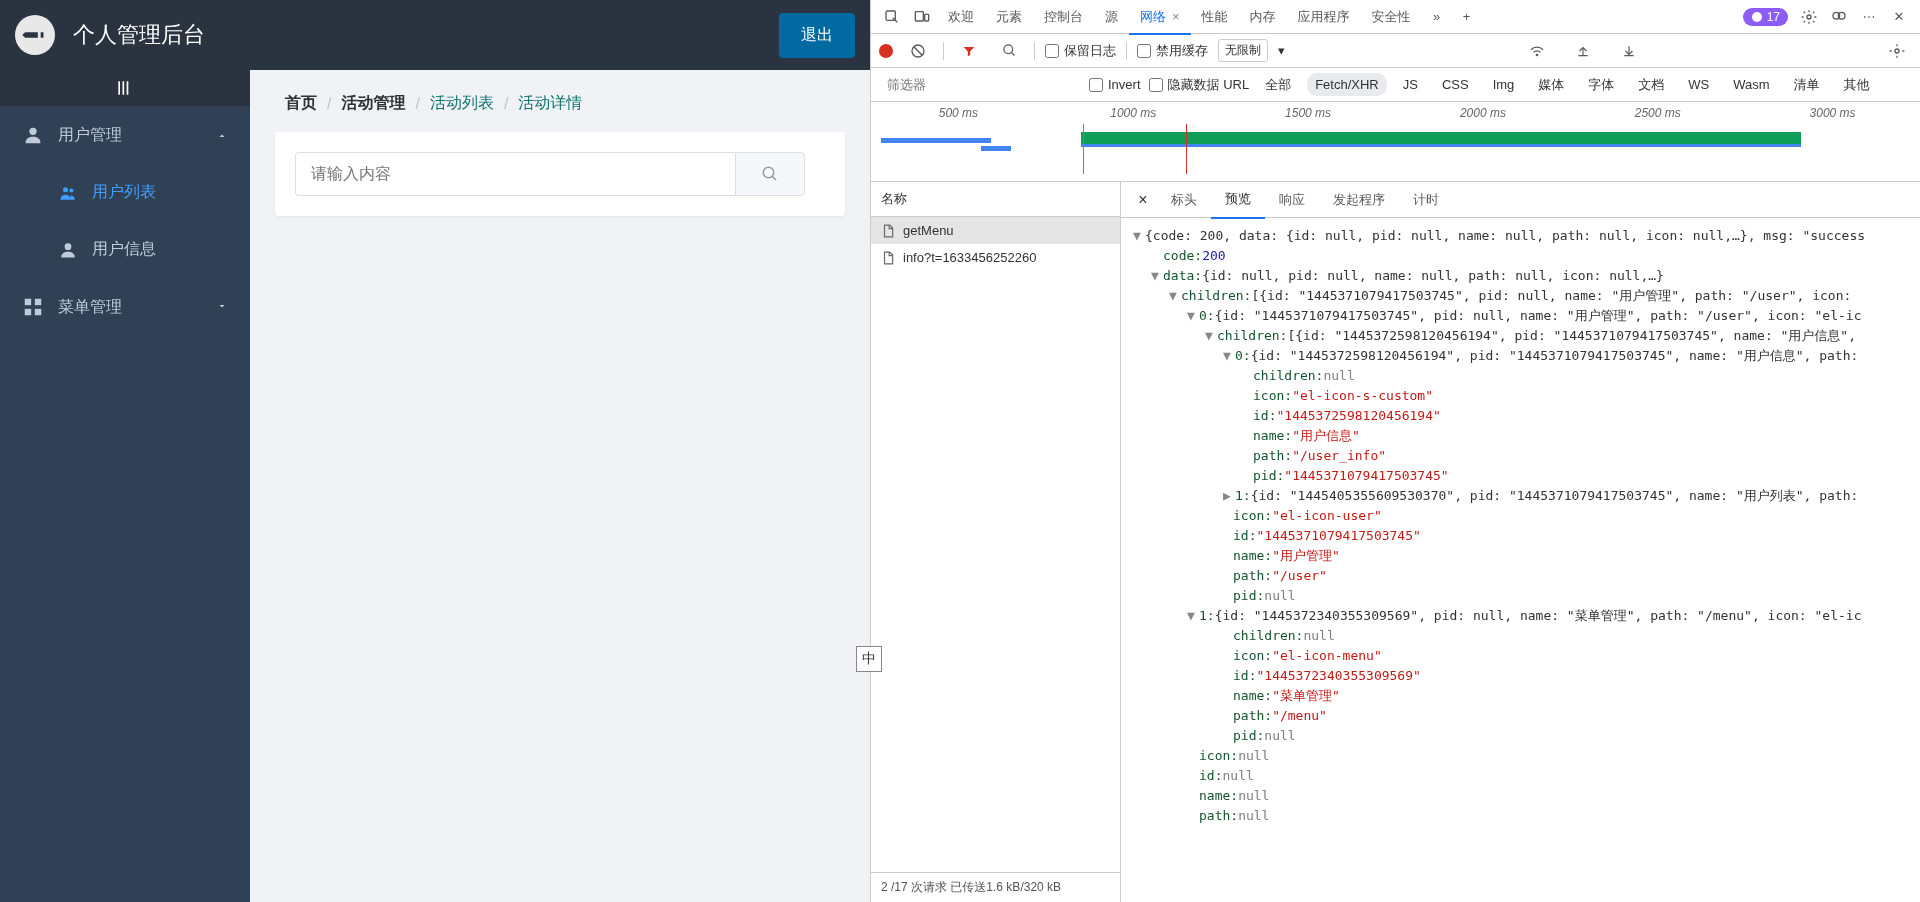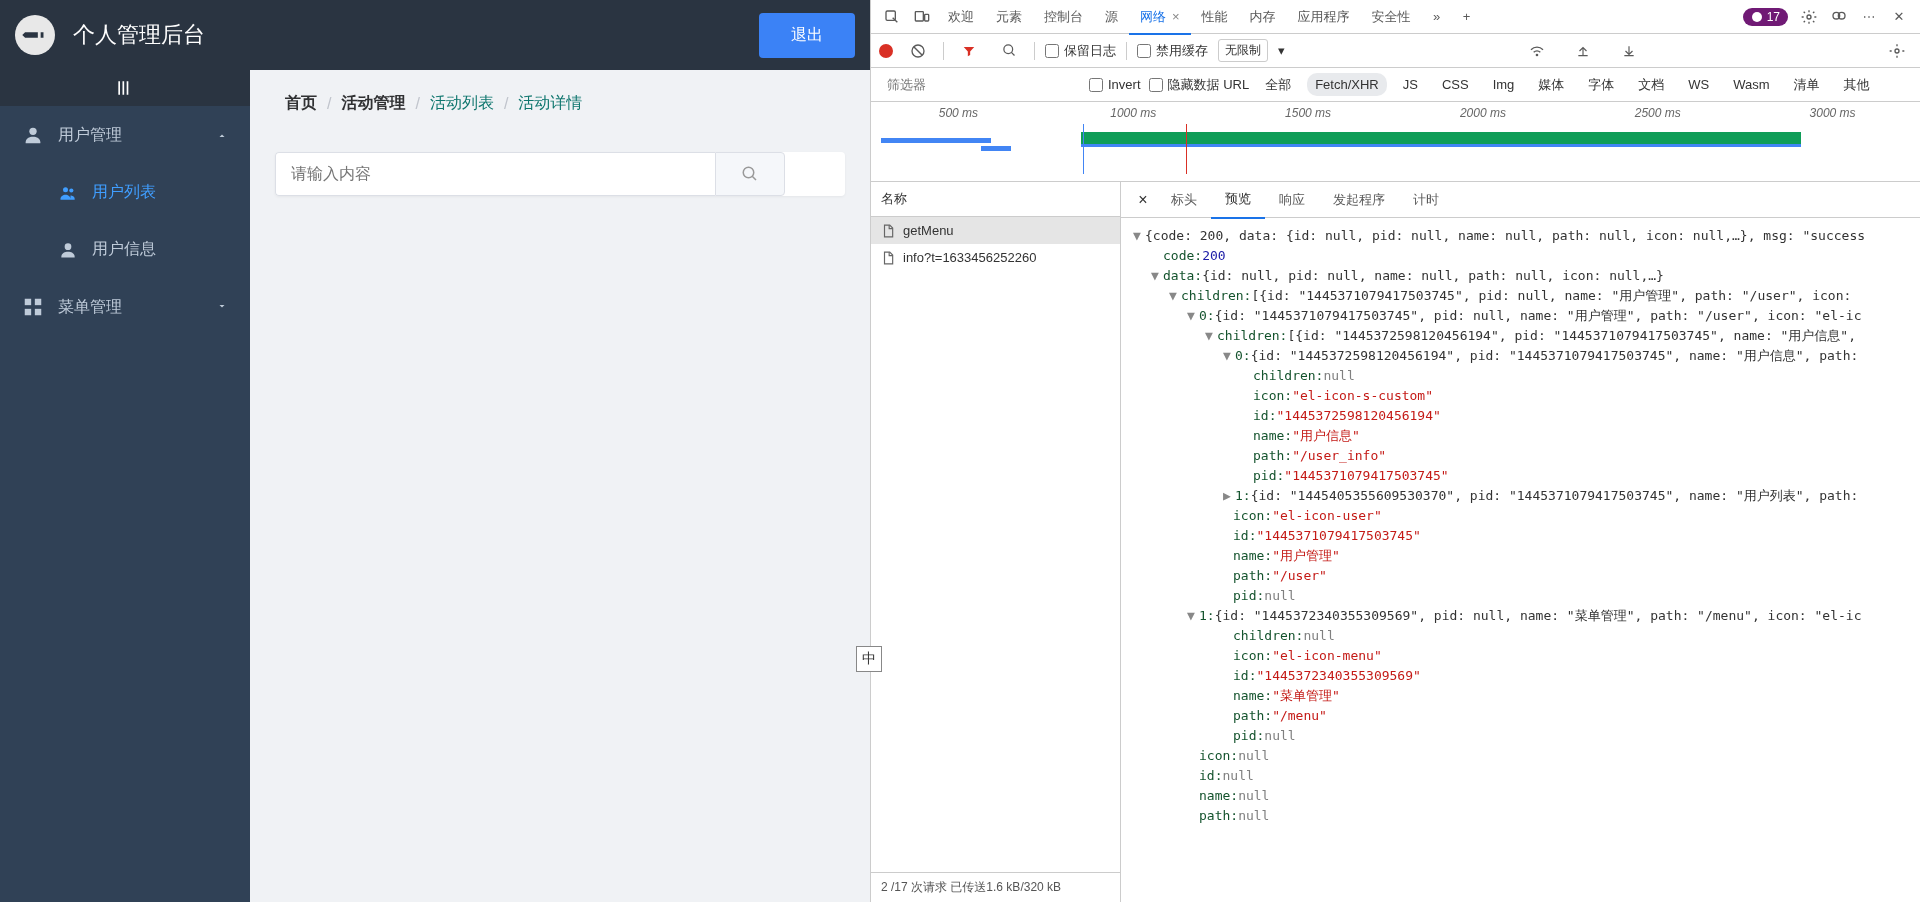--- a/index.html
+++ b/index.html
@@ -5,57 +5,57 @@
 * { margin: 0; padding: 0; box-sizing: border-box; }
 body { font-family: "Microsoft YaHei", Arial, sans-serif; font-size: 14px; color: #333; overflow: hidden; }
 .app { display: flex; width: 1920px; height: 902px; }
 
 
 .admin-panel { width: 870px; display: flex; flex-direction: column; background: #f5f5f5; }
 .admin-header { height: 70px; background: #2a3441; display: flex; align-items: center; padding: 0 15px; }
 .logo-circle { width: 40px; height: 40px; background: #e8e8e8; border-radius: 50%; display: flex; align-items: center; justify-content: center; transform: rotate(45deg); }
 .logo-circle svg { width: 24px; height: 24px; }
 .admin-title { color: #fff; font-size: 22px; margin-left: 18px; font-weight: normal; }
-.logout-btn { margin-left: auto; background: #3b82f6; color: #fff; border: none; padding: 12px 32px; font-size: 16px; cursor: pointer; border-radius: 4px; }
+.logout-btn { margin-left: auto; background: #0369a1; color: #fff; border: none; padding: 12px 22px; font-size: 16px; cursor: pointer; border-radius: 4px; }
 
 .admin-body { flex: 1; display: flex; }
 .sidebar { width: 250px; background: #304156; color: #bfcbd9; display: flex; flex-direction: column; }
 .sidebar-toggle { height: 36px; display: flex; align-items: center; justify-content: center; color: #fff; background: #2a3441; }
 .sidebar-toggle svg { width: 20px; height: 20px; }
 .menu-item { padding: 18px 22px; display: flex; align-items: center; cursor: pointer; font-size: 16px; }
 .menu-item .icon { width: 22px; margin-right: 14px; display: flex; }
 .menu-item .chevron { margin-left: auto; transform: rotate(180deg); }
 .submenu-item { padding: 18px 22px 18px 58px; display: flex; align-items: center; cursor: pointer; font-size: 16px; }
 .submenu-item .icon { width: 20px; margin-right: 14px; display: flex; }
 .submenu-item.active { color: #409eff; }
 
 .content { flex: 1; background: #f0f2f5; padding: 15px 25px; }
 .breadcrumb { display: flex; align-items: center; font-size: 16px; color: #606266; padding: 8px 0 18px; }
 .breadcrumb span { padding: 0 10px; }
 .breadcrumb .sep { color: #c0c4cc; padding: 0; }
 .bc-link { color: #303133; font-weight: 600; }
 .bc-gray { color: #0f766e; }
 
-.card { background: #fff; border-radius: 4px; box-shadow: 0 1px 3px rgba(0,0,0,0.05); margin-top: 20px; }
+.card { background: #fff; border-radius: 4px; padding: 20px; box-shadow: 0 1px 3px rgba(0,0,0,0.05); }
 .search-box { display: flex; width: 510px; }
 .search-input { flex: 1; border: 1px solid #dcdfe6; border-right: none; padding: 12px 15px; font-size: 16px; border-radius: 4px 0 0 4px; outline: none; }
 .search-btn { width: 70px; border: 1px solid #dcdfe6; background: #f5f7fa; border-radius: 0 4px 4px 0; cursor: pointer; display: flex; align-items: center; justify-content: center; }
 
 .ime-badge { position: absolute; left: 856px; top: 646px; width: 26px; height: 26px; border: 1px solid #888; background: #fff; display: flex; align-items: center; justify-content: center; font-size: 14px; }
 
 
 .devtools { flex: 1; background: #fff; display: flex; flex-direction: column; border-left: 1px solid #ccc; font-size: 13px; color: #333; }
 .dt-tabbar { height: 34px; border-bottom: 1px solid #ccc; display: flex; align-items: center; padding: 8px 6px; }
 .dt-icon-btn { width: 30px; height: 30px; display: flex; align-items: center; justify-content: center; cursor: pointer; color: #5a5a5a; }
 .dt-tab { padding: 8px 11px; cursor: pointer; color: #5a5a5a; position: relative; }
 .dt-tab.active { color: #1a73e8; }
 .dt-tab.active::after { content: ''; position: absolute; bottom: -1px; left: 0; right: 0; height: 2px; background: #1a73e8; }
 .dt-tab .close-x { margin-left: 6px; color: #888; }
 .dt-spacer { flex: 1; }
-.badge-count { background: #701a75; color: #fff; border-radius: 10px; padding: 2px 8px; font-size: 12px; margin-right: 6px; display: flex; align-items: center; gap: 4px; }
+.badge-count { background: #8b5cf6; color: #fff; border-radius: 10px; padding: 2px 8px; font-size: 12px; margin-right: 6px; display: flex; align-items: center; gap: 4px; }
 
 .dt-toolbar { height: 34px; border-bottom: 1px solid #ccc; display: flex; align-items: center; padding: 0 8px; gap: 10px; }
 .dt-toolbar .rec { width: 14px; height: 14px; border: 2px solid #d93025; border-radius: 50%; background: #d93025; }
 .dt-toolbar .clear { color: #5a5a5a; }
 .dt-toolbar .filter-ico { color: #d93025; }
 .checkbox-inline { display: flex; align-items: center; gap: 5px; }
 .checkbox-inline input { width: 14px; height: 14px; }
 .select-box { border: 1px solid #ccc; padding: 2px 6px; border-radius: 3px; font-size: 12px; }
 .dt-toolbar-right { margin-left: auto; display: flex; gap: 16px; }
 

